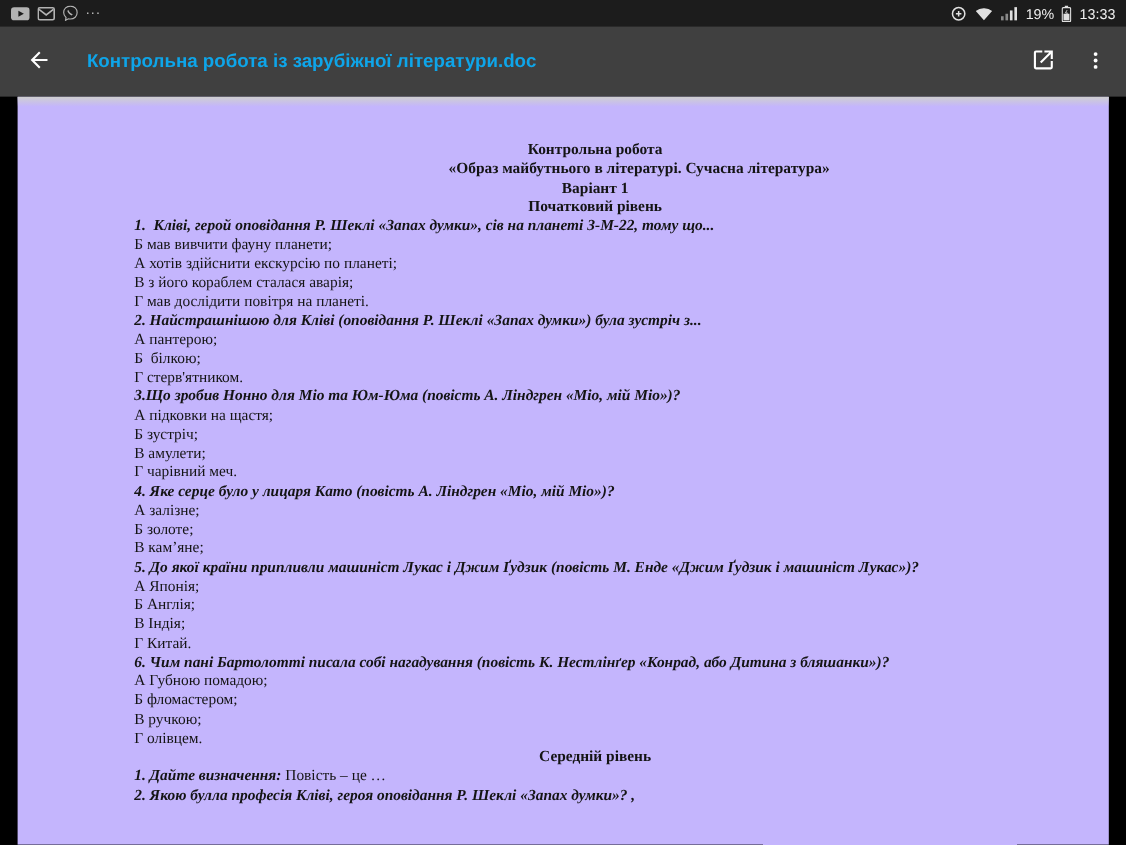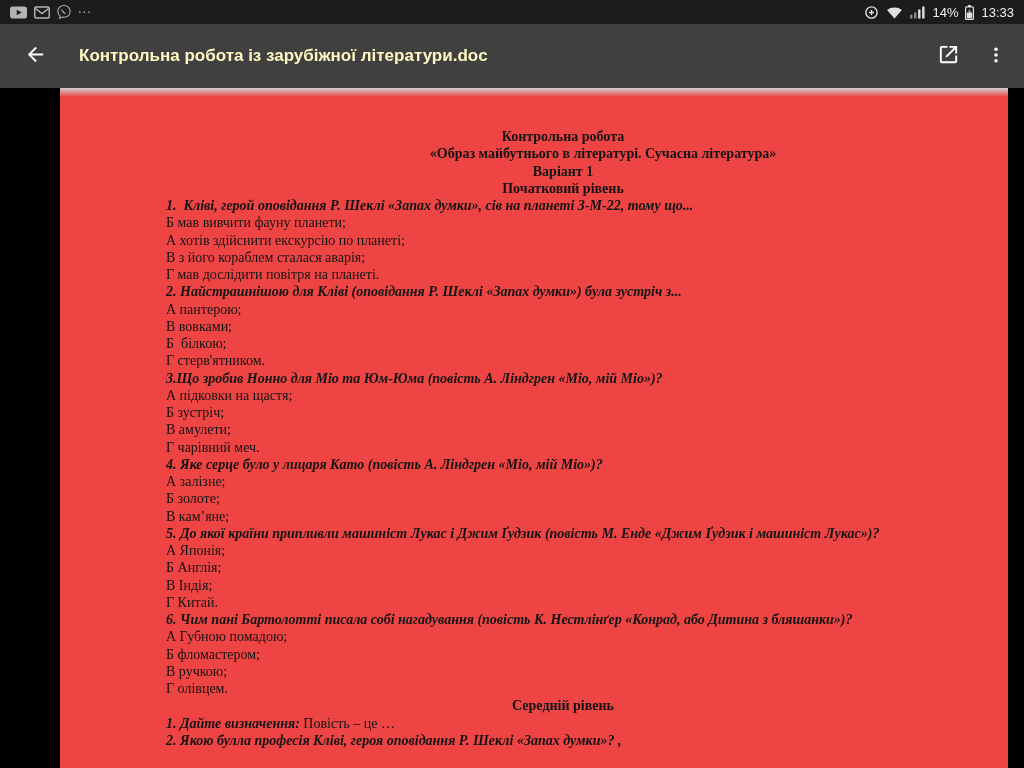--- a/index.html
+++ b/index.html
@@ -16,29 +16,29 @@
   .sb-more{ font-size:13px; letter-spacing:1px; color:#bdbdbd; line-height:10px; position:relative; top:-3px; }
   .sb-text{ font-size:13px; color:#efefef; }
 
   
   .app-bar{
     height:64px; background:#404040; display:flex; align-items:center;
     padding:0 18px 0 24px; color:#fff;
   }
   .icon-btn{ background:none; border:none; padding:0; cursor:pointer; display:flex; align-items:center; justify-content:center; }
   .app-title{
-    margin-left:32px; font-size:17px; font-weight:bold; color:#fef9c3;
+    margin-left:32px; font-size:17px; font-weight:bold; color:#0ea5e9;
     white-space:nowrap; overflow:hidden; flex:1 1 auto; text-align:left;
   }
   .app-bar-actions{ display:flex; align-items:center; gap:26px; margin-left:12px; }
 
   
   .doc-area{ position:relative; height:680px; background:#000; }
   .page{
-    position:absolute; left:16px; right:16px; top:0; bottom:0; background:#ef4444;margin-left:44px;
+    position:absolute; left:16px; right:16px; top:0; bottom:0; background:#c4b5fd;
   }
   .page::before{ 
     content:""; position:absolute; left:0; right:0; top:0; height:9px;
     background:linear-gradient(#cfcfcf, rgba(255,255,255,0)); pointer-events:none;
   }
   .doc-content{
     padding:40px 48px 0 106px;
     font-family:"Liberation Serif",serif;
     font-size:14px; line-height:17.25px; color:#141414;
   }
@@ -86,21 +86,21 @@
         </svg>
     </span>
     <span>
       <svg width="15" height="13" viewBox="0 0 20 16">
           <rect x="0" y="11" width="3.2" height="5" fill="#8a8a8a"></rect>
           <rect x="5.4" y="8" width="3.2" height="8" fill="#8a8a8a"></rect>
           <rect x="10.8" y="4" width="3.2" height="12" fill="#e0e0e0"></rect>
           <rect x="16.2" y="0" width="3.2" height="16" fill="#e0e0e0"></rect>
         </svg>
     </span>
-    <span class="sb-text">14%</span>
+    <span class="sb-text">19%</span>
     <span>
       <svg width="9" height="15" viewBox="0 0 12 20">
           <rect x="4" y="0" width="4" height="2.5" fill="#e0e0e0"></rect>
           <rect x="0.8" y="2.5" width="10.4" height="17" rx="1.5" fill="none" stroke="#e0e0e0" stroke-width="1.6"></rect>
           <rect x="2.4" y="10" width="7.2" height="8" fill="#e0e0e0"></rect>
           <path d="M6.8 5.5 4.8 9h2.4l-2 3.5" stroke="#e0e0e0" stroke-width="1" fill="none"></path>
         </svg>
     </span>
     <span class="sb-text">13:33</span>
   </div>
@@ -142,21 +142,20 @@
         <div class="line heading indent">«Образ майбутнього в літературі. Сучасна література»</div>
         <div class="line heading">Варіант 1</div>
         <div class="line heading">Початковий рівень</div>
         <div class="line question">1.  Кліві, герой оповідання Р. Шеклі «Запах думки», сів на планеті З-М-22, тому що...</div>
         <div class="line option">Б мав вивчити фауну планети;</div>
         <div class="line option">А хотів здійснити екскурсію по планеті;</div>
         <div class="line option">В з його кораблем сталася аварія;</div>
         <div class="line option">Г мав дослідити повітря на планеті.</div>
         <div class="line question">2. Найстрашнішою для Кліві (оповідання Р. Шеклі «Запах думки») була зустріч з...</div>
         <div class="line option">А пантерою;</div>
-        <div class="line option">В вовками;</div>
         <div class="line option">Б  білкою;</div>
         <div class="line option">Г стерв'ятником.</div>
         <div class="line question">3.Що зробив Нонно для Міо та Юм-Юма (повість А. Ліндгрен «Міо, мій Міо»)?</div>
         <div class="line option">А підковки на щастя;</div>
         <div class="line option">Б зустріч;</div>
         <div class="line option">В амулети;</div>
         <div class="line option">Г чарівний меч.</div>
         <div class="line question">4. Яке серце було у лицаря Като (повість А. Ліндгрен «Міо, мій Міо»)?</div>
         <div class="line option">А залізне;</div>
         <div class="line option">Б золоте;</div>

